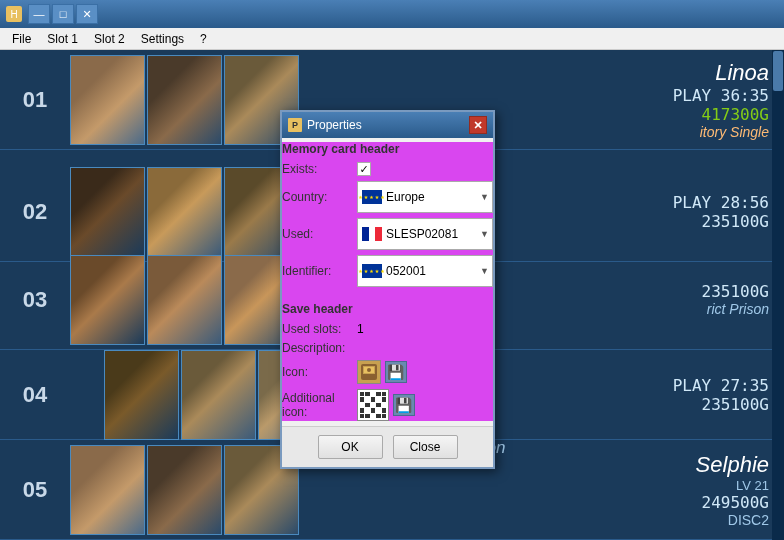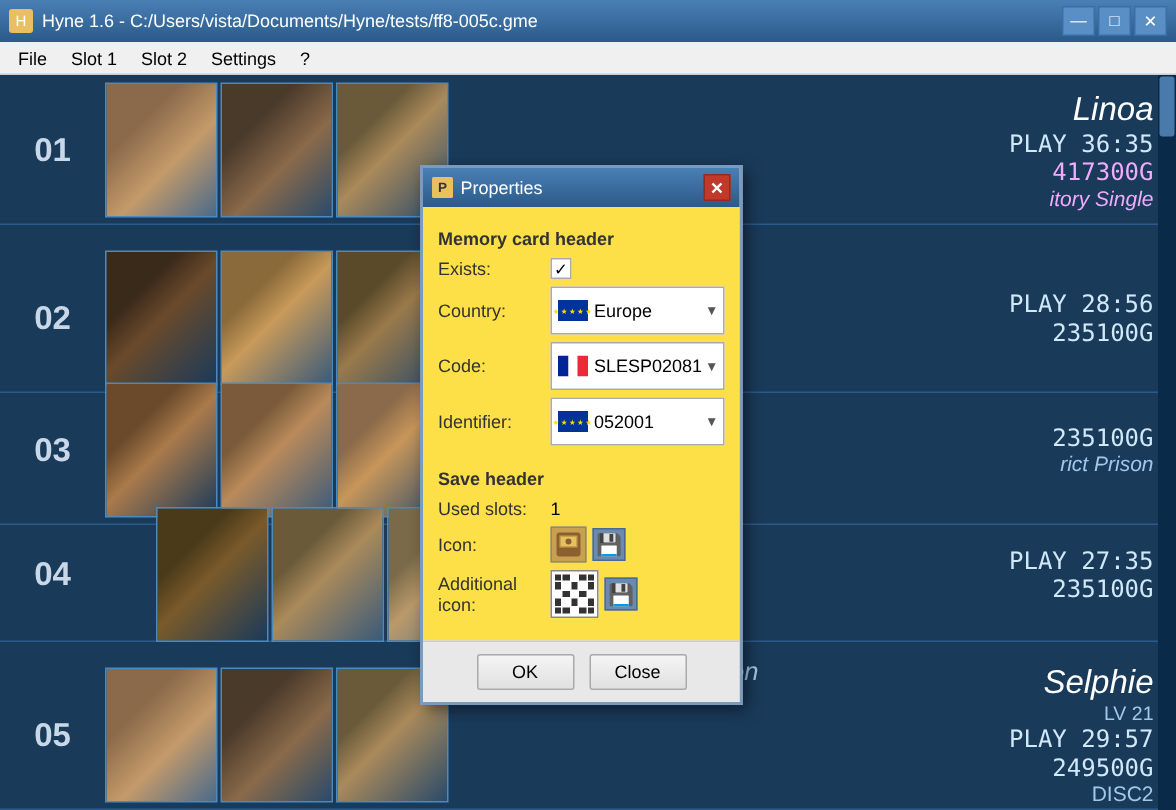--- a/index.html
+++ b/index.html
@@ -204,22 +204,22 @@
       border: 1px solid #922b21;
       color: white;
       cursor: pointer;
       display: flex;
       align-items: center;
       justify-content: center;
       font-size: 11px;
       font-weight: bold;
     }
     #dialog-content {
-      padding: 10px;
-      background: #fde047;
+      padding: 0;
+      background: #d946ef;
     }
     .section-header {
       font-weight: bold;
       font-size: 12px;
       color: #333;
       margin-bottom: 6px;
       margin-top: 4px;
     }
     .form-row {
       display: flex;
@@ -354,21 +354,20 @@
       border-radius: 2px;
     }
   </style>
 </head>
 <body>
 
 <div id="titlebar">
   <div id="titlebar-icon">
     <span>H</span>
   </div>
-  <span id="titlebar-title">Hyne 1.6 - C:/Users/vista/Documents/Hyne/tests/ff8-005c.gme</span>
   <div id="titlebar-controls">
     <div class="title-btn">—</div>
     <div class="title-btn">□</div>
     <div class="title-btn close">✕</div>
   </div>
 </div>
 
 <div id="menubar">
   <div class="menu-item">File</div>
   <div class="menu-item">Slot 1</div>
@@ -383,22 +382,22 @@
     <div class="slot-row" id="row1">
       <div class="slot-num">01</div>
       <div class="slot-portraits">
         <div class="portrait p1"></div>
         <div class="portrait p2"></div>
         <div class="portrait p3"></div>
       </div>
       <div class="row-text-area">
         <span style="color:white;font-size:22px;font-style:italic;">Linoa</span>
         <span style="color:#d0e8f8;font-size:16px;font-family:monospace;">PLAY 36:35</span>
-        <span style="color:#f0abfc;font-size:16px;font-family:monospace;">417300G</span>
-        <span style="color:#f0abfc;font-size:14px;font-style:italic;">itory Single</span>
+        <span style="color:#84cc16;font-size:16px;font-family:monospace;">417300G</span>
+        <span style="color:#fdba74;font-size:14px;font-style:italic;">itory Single</span>
       </div>
     </div>
 
     <div class="slot-row" id="row2">
       <div class="slot-num">02</div>
       <div class="slot-portraits">
         <div class="portrait p4"></div>
         <div class="portrait p5"></div>
         <div class="portrait p6"></div>
       </div>
@@ -414,21 +413,21 @@
         <div class="portrait p1b"></div>
         <div class="portrait p2b"></div>
         <div class="portrait p3b"></div>
       </div>
       <div class="row-text-area">
         <span style="color:#d0e8f8;font-size:16px;font-family:monospace;">235100G</span>
         <span style="color:#a0c8e8;font-size:14px;font-style:italic;">rict Prison</span>
       </div>
     </div>
 
-    <div class="slot-row" id="row4" style="top:288px;height:90px;gap:34px;">
+    <div class="slot-row" id="row4" style="top:300px;height:90px;gap:34px;">
       <div class="slot-num">04</div>
       <div class="slot-portraits">
         <div class="portrait p4b"></div>
         <div class="portrait p5b"></div>
         <div class="portrait p6b"></div>
       </div>
       <div class="row-text-area">
         <span style="color:#d0e8f8;font-size:16px;font-family:monospace;">PLAY 27:35</span>
         <span style="color:#d0e8f8;font-size:16px;font-family:monospace;">235100G</span>
       </div>
@@ -439,21 +438,20 @@
     <div class="slot-row" id="row5" style="top:390px;height:100px;">
       <div class="slot-num">05</div>
       <div class="slot-portraits">
         <div class="portrait p1"></div>
         <div class="portrait p2"></div>
         <div class="portrait p3"></div>
       </div>
       <div class="row-text-area">
         <span style="color:white;font-size:22px;font-style:italic;">Selphie</span>
         <span style="color:#a0c8e8;font-size:13px;text-align:right;">LV 21</span>
-        <span style="color:#d0e8f8;font-size:16px;font-family:monospace;">PLAY 29:57</span>
         <span style="color:#d0e8f8;font-size:16px;font-family:monospace;">249500G</span>
         <span style="color:#a0c8e8;font-size:14px;">DISC2</span>
       </div>
     </div>
 
     <div id="scrollbar">
       <div id="scroll-thumb"></div>
     </div>
 
 
@@ -488,21 +486,21 @@
               <div class="flag-eu">
                 <span class="flag-stars">★★★★★</span>
               </div>
               <span>Europe</span>
               <span class="dropdown-arrow">▼</span>
             </div>
           </div>
         </div>
 
         <div class="form-row">
-          <span class="form-label">Code:</span>
+          <span class="form-label">Used:</span>
           <div class="form-control" style="position:relative;">
             <div class="dropdown">
               <div class="flag-fr">
                 <div class="flag-fr-blue"></div>
                 <div class="flag-fr-white"></div>
                 <div class="flag-fr-red"></div>
               </div>
               <span>SLESP02081</span>
               <span class="dropdown-arrow">▼</span>
             </div>
@@ -524,20 +522,23 @@
 
         <div style="height:6px;"></div>
 
         <div class="section-header">Save header</div>
 
         <div class="form-row">
           <span class="form-label">Used slots:</span>
           <span>1</span>
         </div>
 
+        <div class="form-row">
+          <span class="form-label">Description:</span>
+        </div>
 
         <div class="form-row">
           <span class="form-label">Icon:</span>
           <div class="icon-row">
             <div class="icon-img">
               <svg width="20" height="20" viewBox="0 0 20 20">
                 <rect x="2" y="2" width="16" height="16" fill="#8a6030" rx="2"></rect>
                 <rect x="4" y="4" width="12" height="8" fill="#c8a050"></rect>
                 <rect x="5" y="5" width="10" height="6" fill="#e8c060"></rect>
                 <circle cx="10" cy="8" r="2" fill="#8a6030"></circle>

